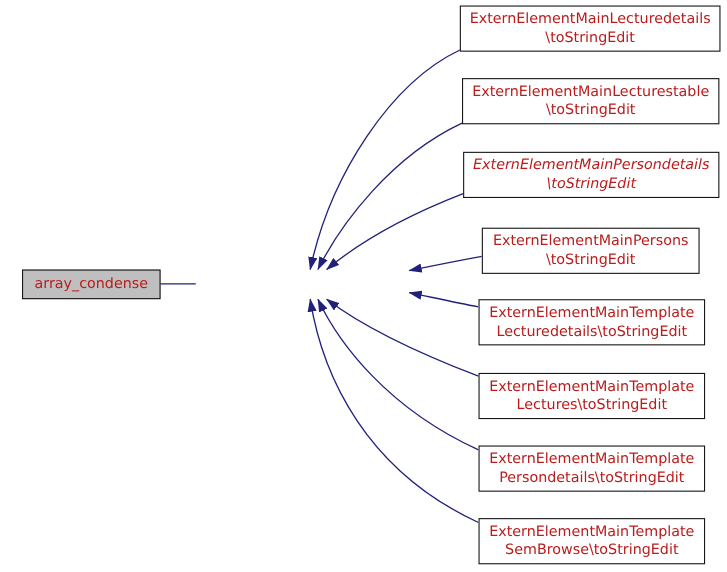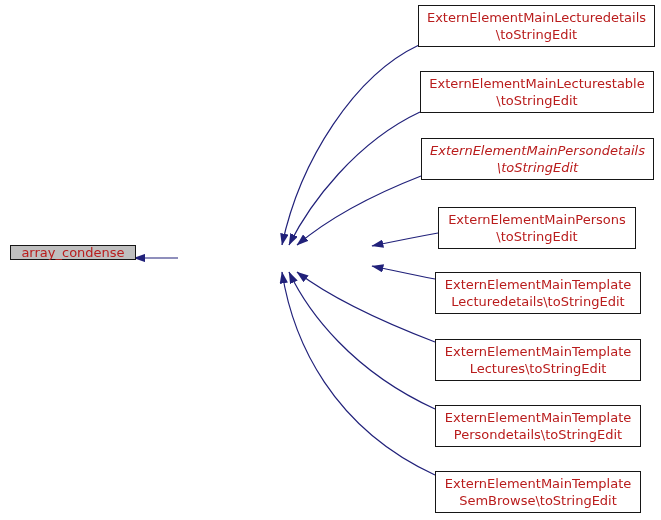--- a/index.html
+++ b/index.html
@@ -52,21 +52,21 @@
     <path d="M 419 45 C 355 75 300 160 282 245" marker-end="url(#ah)"></path>
     <path d="M 420 112 C 356 142 310 203 289 245" marker-end="url(#ah)"></path>
     <path d="M 421 176 C 362 199 322 224 297 245" marker-end="url(#ah)"></path>
     <path d="M 438 233 C 416 237 396 241 372 246" marker-end="url(#ah)"></path>
     <path d="M 435 279 C 414 275 396 271 372 266" marker-end="url(#ah)"></path>
     <path d="M 435 342 C 362 314 322 291 297 272" marker-end="url(#ah)"></path>
     <path d="M 435 409 C 352 371 308 312 289 272" marker-end="url(#ah)"></path>
     <path d="M 435 475 C 333 428 293 342 282 272" marker-end="url(#ah)"></path>
   </svg>
 
-  <div class="node root" style="left:10px; top:245px; width:126px; height:15px;">array_condense</div>
+  <div class="node root" style="left:20px; top:245px; width:126px; height:27px;">array_condense</div>
 
 
   <div class="node" style="left:418px; top:5px; width:237px; height:42px;">ExternElementMainLecturedetails
 \toStringEdit</div>
 
   <div class="node" style="left:420px; top:71px; width:234px; height:42px;">ExternElementMainLecturestable
 \toStringEdit</div>
 
   <div class="node" style="left:421px; top:138px; width:233px; height:42px;font-style:italic;">ExternElementMainPersondetails
 \toStringEdit</div>

